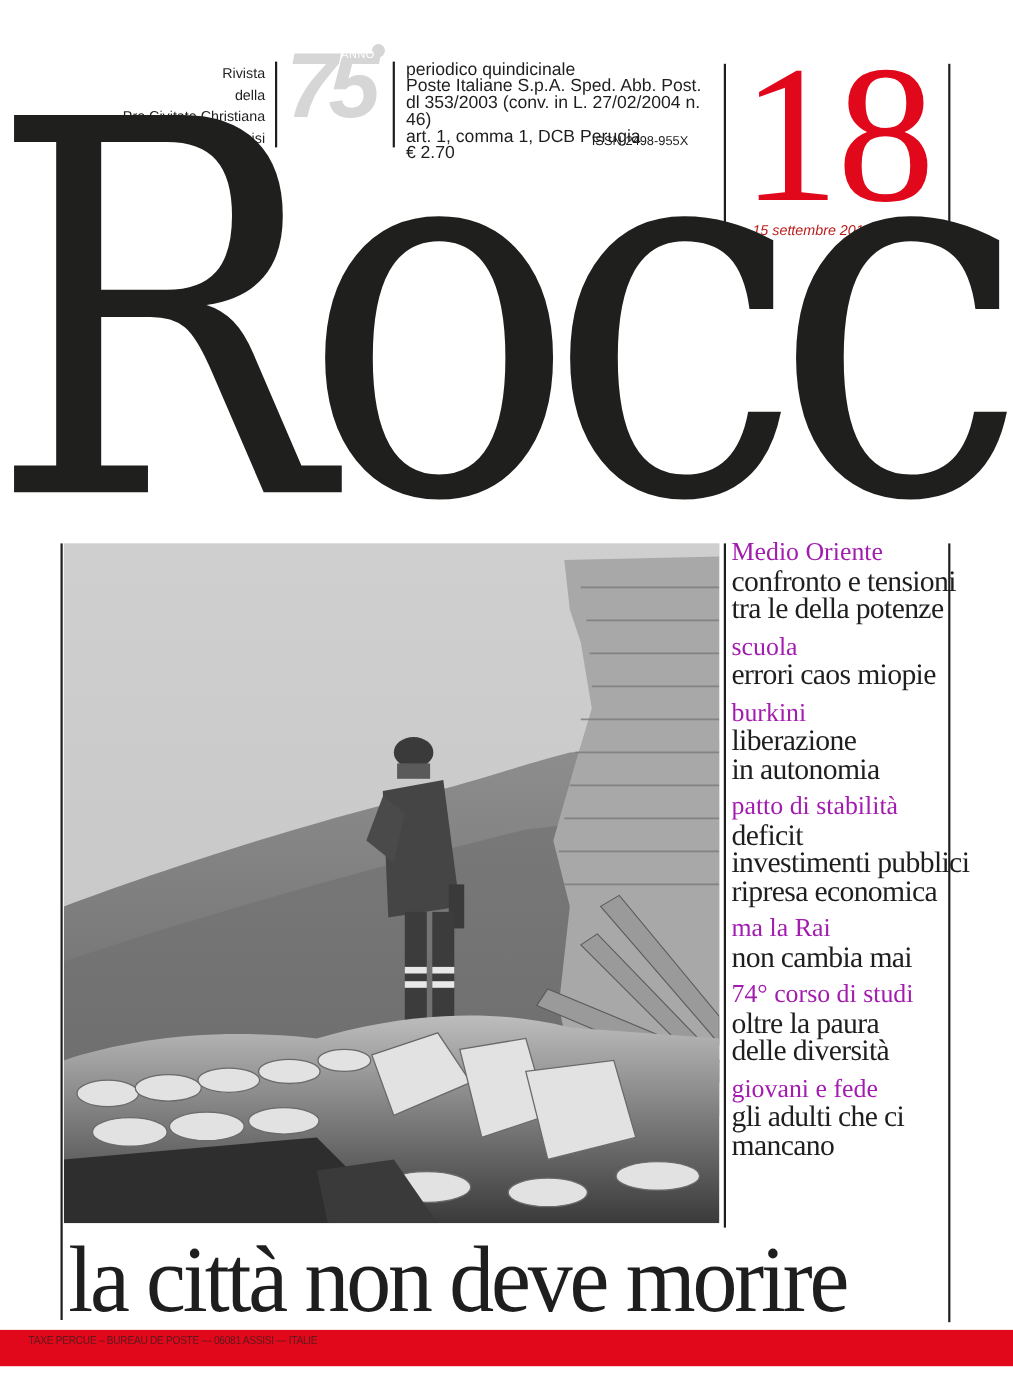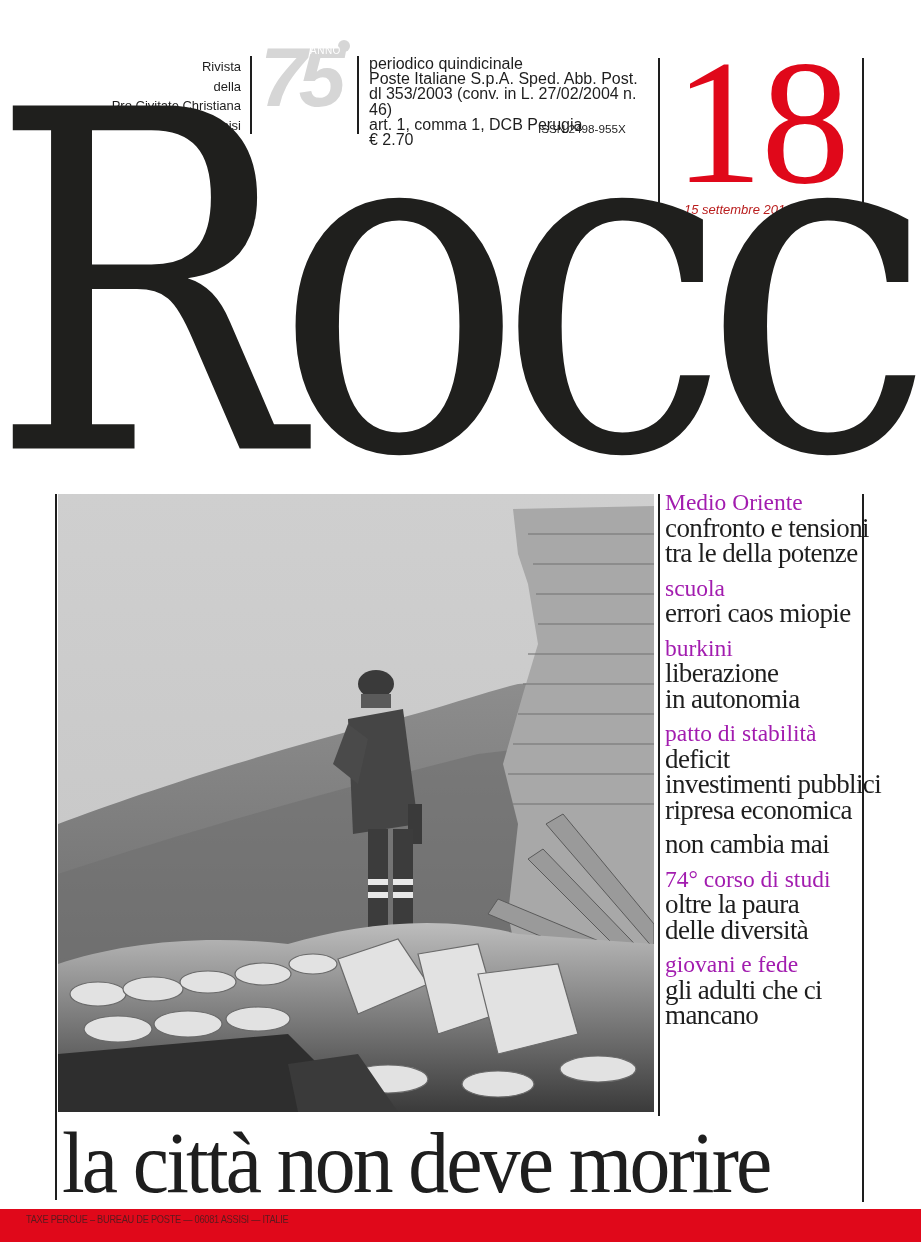--- a/index.html
+++ b/index.html
@@ -165,20 +165,21 @@
     <div class="line">liberazione</div>
     <div class="line">in autonomia</div>
   </div>
   <div class="story">
     <div class="kicker">patto di stabilità</div>
     <div class="line">deficit</div>
     <div class="line">investimenti pubblici</div>
     <div class="line">ripresa economica</div>
   </div>
   <div class="story">
+    <div class="kicker">ma la Rai</div>
     <div class="line">non cambia mai</div>
   </div>
   <div class="story">
     <div class="kicker">74° corso di studi</div>
     <div class="line">oltre la paura</div>
     <div class="line">delle diversità</div>
   </div>
   <div class="story">
     <div class="kicker">giovani e fede</div>
     <div class="line">gli adulti che ci</div>

